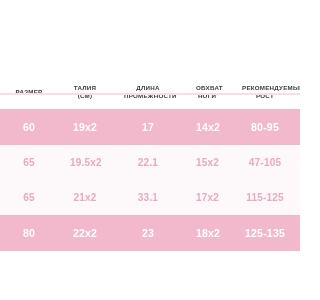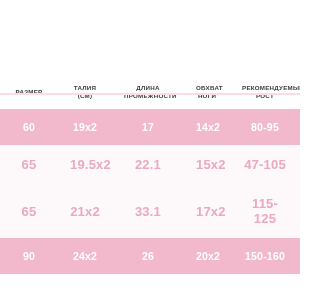--- a/index.html
+++ b/index.html
@@ -67,21 +67,21 @@
     background: #f2b8cb;
     color: #ffffff;
     font-size: 10.5px;
     font-weight: bold;
     letter-spacing: 0.2px;
   }
 
   tr.row-light td {
     background: #fdf8fa;
     color: #eaaabe;
-    font-size: 13px;
+    font-size: 10px;
     font-weight: bold;
     letter-spacing: 0.2px;
   }
 
   
   .band-top-rule {
     position: absolute;
     left: 0;
     top: 27px;
     width: 300px;
@@ -144,21 +144,21 @@
         <td>47-105</td>
       </tr>
       <tr class="row-light">
         <td>65</td>
         <td>21x2</td>
         <td>33.1</td>
         <td>17x2</td>
         <td>115-125</td>
       </tr>
       <tr class="row-dark">
-        <td>90</td>
-        <td>24x2</td>
-        <td>26</td>
-        <td>20x2</td>
-        <td>150-160</td>
+        <td>80</td>
+        <td>22x2</td>
+        <td>23</td>
+        <td>18x2</td>
+        <td>125-135</td>
       </tr>
     </tbody>
   </table>
 </div>
 
 </body></html>

